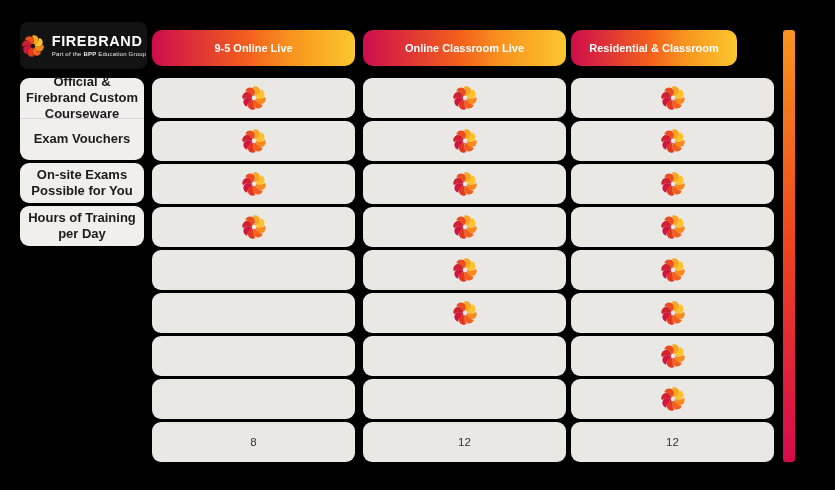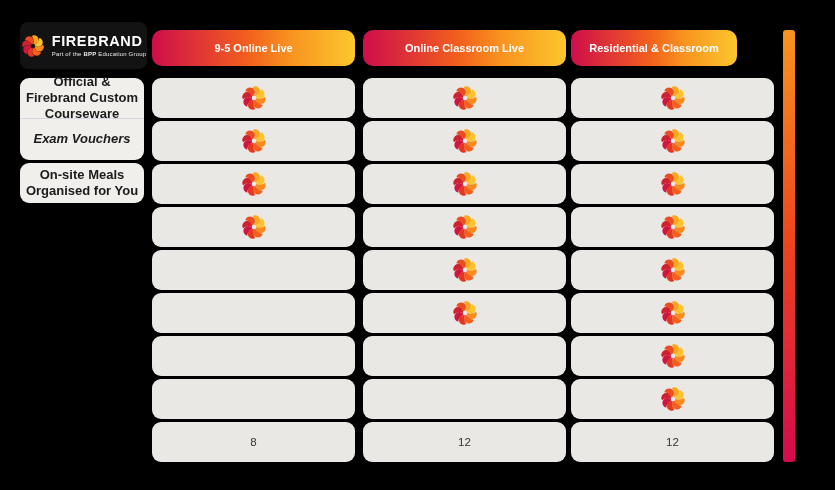--- a/index.html
+++ b/index.html
@@ -36,21 +36,21 @@
   .grid-col.c0{left:152px;width:203px;}
   .grid-col.c1{left:363px;width:203px;}
   .grid-col.c2{left:571px;width:203px;}
   .label-card{
     height:40px;margin-bottom:3px;background:#f1efec;border-radius:9px;
     display:flex;align-items:center;justify-content:center;text-align:center;
     color:#1b1b1b;font-weight:bold;font-size:13px;line-height:1.25;padding:8px 5px;
     box-sizing:border-box;
   }
   .label-card.joined-top{height:41px;margin-bottom:0;border-radius:9px 9px 0 0;border-bottom:1px solid #d6d6e0;}
-  .label-card.joined-bottom{height:41px;border-radius:0 0 9px 9px;font-style:italic;}
+  .label-card.joined-bottom{height:41px;border-radius:0 0 9px 9px;}
   .label-card:last-child{margin-bottom:0;}
   .cell{
     height:40px;margin-bottom:3px;background:#eae8e5;border-radius:9px;
     display:flex;align-items:center;justify-content:center;
   }
   .cell:last-child{margin-bottom:0;}
   .cell-num{color:#333;font-size:11.5px;}
   .spiral{display:block;}
 </style>
 </head>
@@ -79,21 +79,22 @@
 
   <div class="col-header h0">9-5 Online Live</div>
   <div class="col-header h1">Online Classroom Live</div>
   <div class="col-header h2">Residential &amp; Classroom</div>
 
   <div class="side-accent"></div>
 
   <div class="labels-col" id="labels-col">
       <div class="label-card joined-top">Official &amp; Firebrand Custom Courseware</div>
       <div class="label-card joined-bottom">Exam Vouchers</div>
-      <div class="label-card">On-site Meals Organised for You</div>
+      <div class="label-card">On-site Exams Possible for You</div>
+      <div class="label-card">Hours of Training per Day</div>
     </div>
   <div class="grid-col c0" id="col-0">
       <div class="cell">
         <svg class="spiral" width="26" height="26" viewBox="-12 -12 24 24" aria-hidden="true">
           <path d="M 1.6,-10.8 C 4.3,-10.4 6.2,-7.9 5.5,-5.2 C 4.9,-2.8 2.5,-1.3 0.1,-1.9 C 1.2,-4.5 0.7,-7.9 -1.2,-10.1 C -0.3,-10.7 0.6,-10.95 1.6,-10.8 Z" fill="#f9a71f" transform="rotate(0)"></path>
           <path d="M 1.6,-10.8 C 4.3,-10.4 6.2,-7.9 5.5,-5.2 C 4.9,-2.8 2.5,-1.3 0.1,-1.9 C 1.2,-4.5 0.7,-7.9 -1.2,-10.1 C -0.3,-10.7 0.6,-10.95 1.6,-10.8 Z" fill="#fcc32c" transform="rotate(45)"></path>
           <path d="M 1.6,-10.8 C 4.3,-10.4 6.2,-7.9 5.5,-5.2 C 4.9,-2.8 2.5,-1.3 0.1,-1.9 C 1.2,-4.5 0.7,-7.9 -1.2,-10.1 C -0.3,-10.7 0.6,-10.95 1.6,-10.8 Z" fill="#f88a1e" transform="rotate(90)"></path>
           <path d="M 1.6,-10.8 C 4.3,-10.4 6.2,-7.9 5.5,-5.2 C 4.9,-2.8 2.5,-1.3 0.1,-1.9 C 1.2,-4.5 0.7,-7.9 -1.2,-10.1 C -0.3,-10.7 0.6,-10.95 1.6,-10.8 Z" fill="#f2601c" transform="rotate(135)"></path>
           <path d="M 1.6,-10.8 C 4.3,-10.4 6.2,-7.9 5.5,-5.2 C 4.9,-2.8 2.5,-1.3 0.1,-1.9 C 1.2,-4.5 0.7,-7.9 -1.2,-10.1 C -0.3,-10.7 0.6,-10.95 1.6,-10.8 Z" fill="#e4371f" transform="rotate(180)"></path>
           <path d="M 1.6,-10.8 C 4.3,-10.4 6.2,-7.9 5.5,-5.2 C 4.9,-2.8 2.5,-1.3 0.1,-1.9 C 1.2,-4.5 0.7,-7.9 -1.2,-10.1 C -0.3,-10.7 0.6,-10.95 1.6,-10.8 Z" fill="#d01540" transform="rotate(225)"></path>

